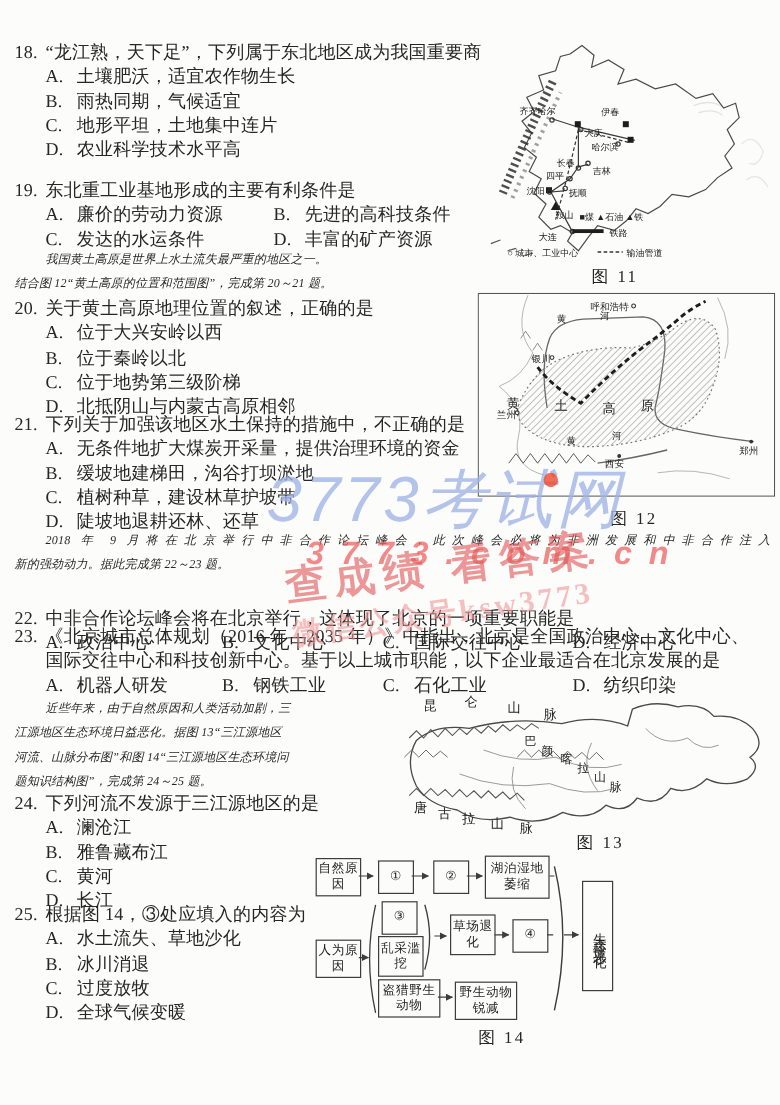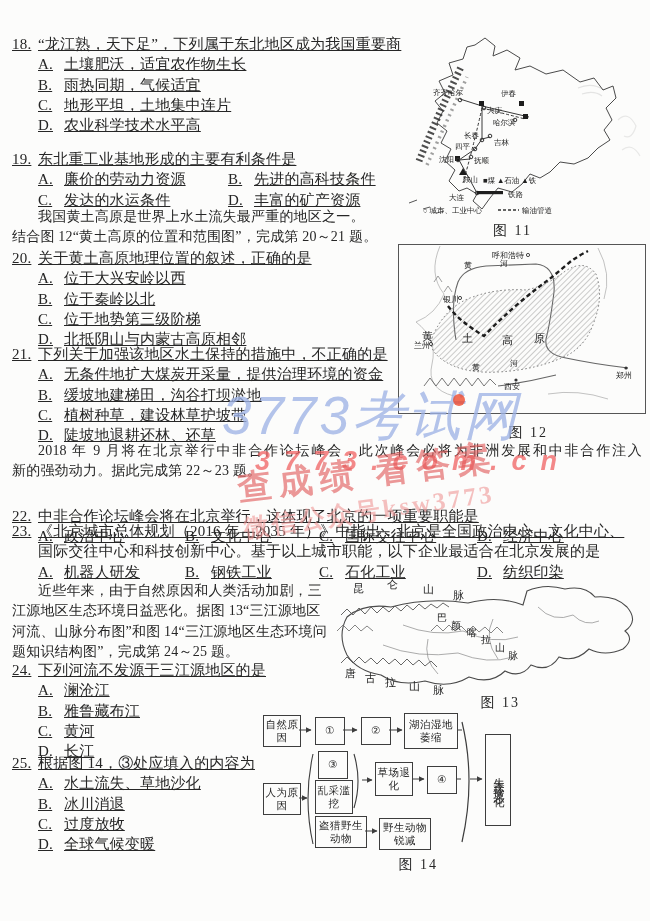--- a/index.html
+++ b/index.html
@@ -1,24 +1,24 @@
 <!DOCTYPE html>
 <html><head>
 <meta charset="utf-8">
 <style>
   html,body{margin:0;padding:0;background:#e9e9e9;}
   .page{position:relative;width:650px;height:921px;background:#fcfcfb;overflow:hidden;
         font-family:"Liberation Serif","DejaVu Serif",serif;color:#262626;}
   .qb{position:absolute;left:12px;width:404px;font-size:15px;line-height:20.3px;letter-spacing:.2px;z-index:2;}
   .qb.wide{width:630px;}
-  .row{display:flex;text-decoration:underline;}
+  .row{display:flex;}
   .num{width:26px;flex:none;}
   .lab{width:26px;flex:none;}
   .ind{padding-left:26px;}
-  .passage{font-size:14px;}
+  .passage{font-style:italic;font-size:10px;}
   .jfy{text-align:justify;text-align-last:justify;}
   .fig{position:absolute;z-index:1;}
   .caption{position:absolute;font-size:14px;width:100px;text-align:right;letter-spacing:2px;z-index:2;}
   svg text{font-family:"Liberation Serif","DejaVu Serif",serif;fill:#222;}
   .footer{position:absolute;left:0;top:881px;width:650px;text-align:center;font-size:14px;letter-spacing:1px;z-index:2;}
   
   .chart{position:absolute;left:258px;top:710px;width:270px;height:146px;z-index:2;}
   .fc{position:absolute;border:1px solid #3d3d3d;display:flex;align-items:center;justify-content:center;
       text-align:center;font-size:10.5px;line-height:1.25;color:#1f1f1f;letter-spacing:.5px;}
   .fc.vert{writing-mode:vertical-rl;letter-spacing:4px;font-size:11px;}

